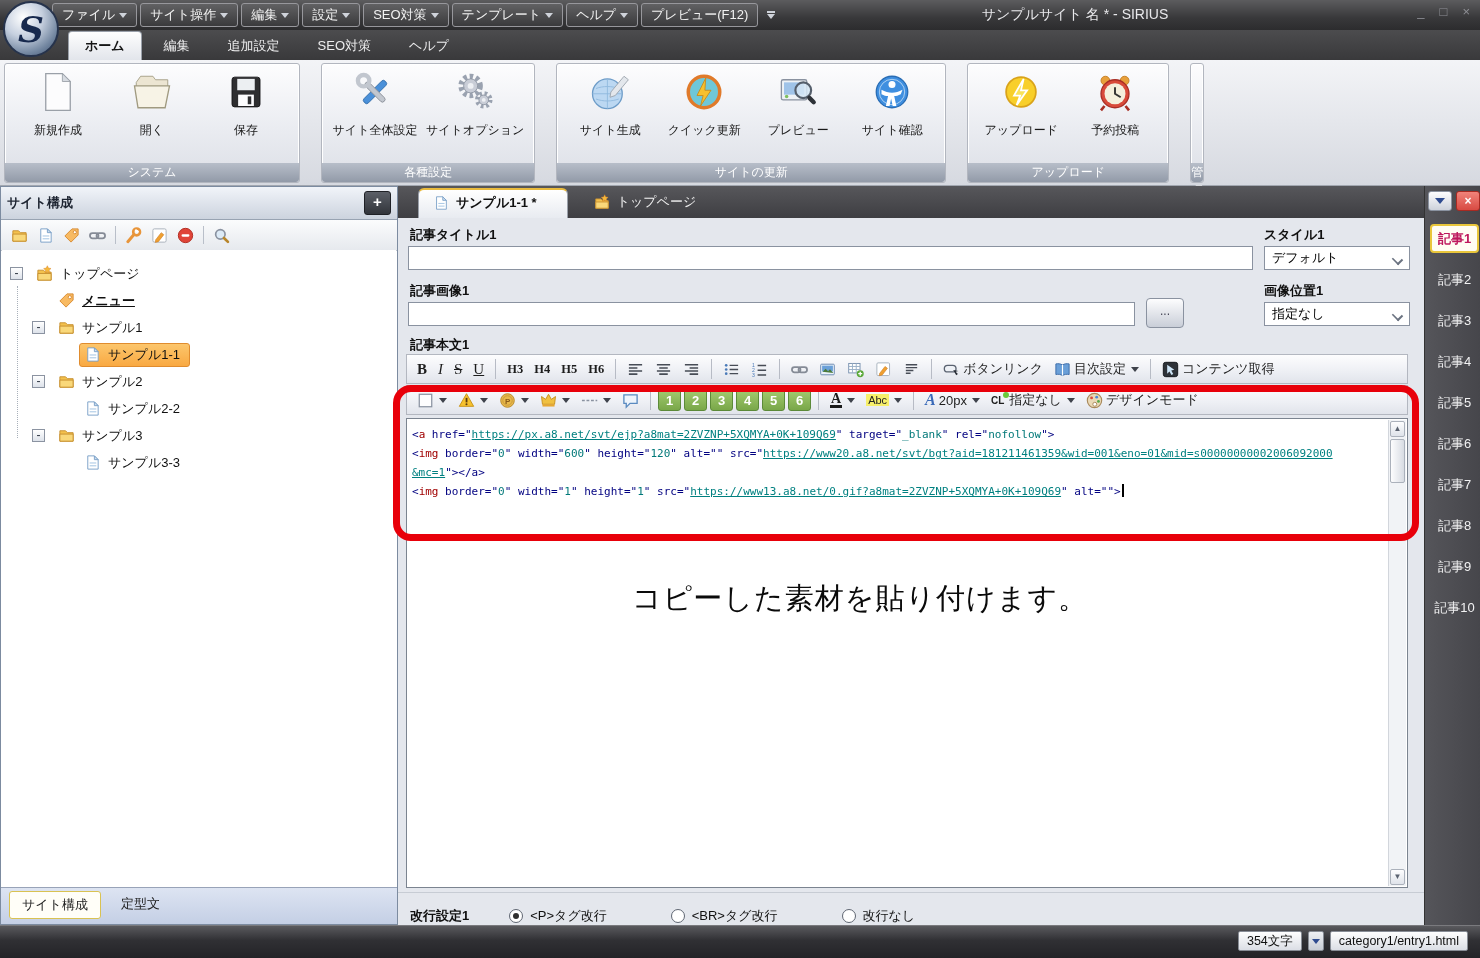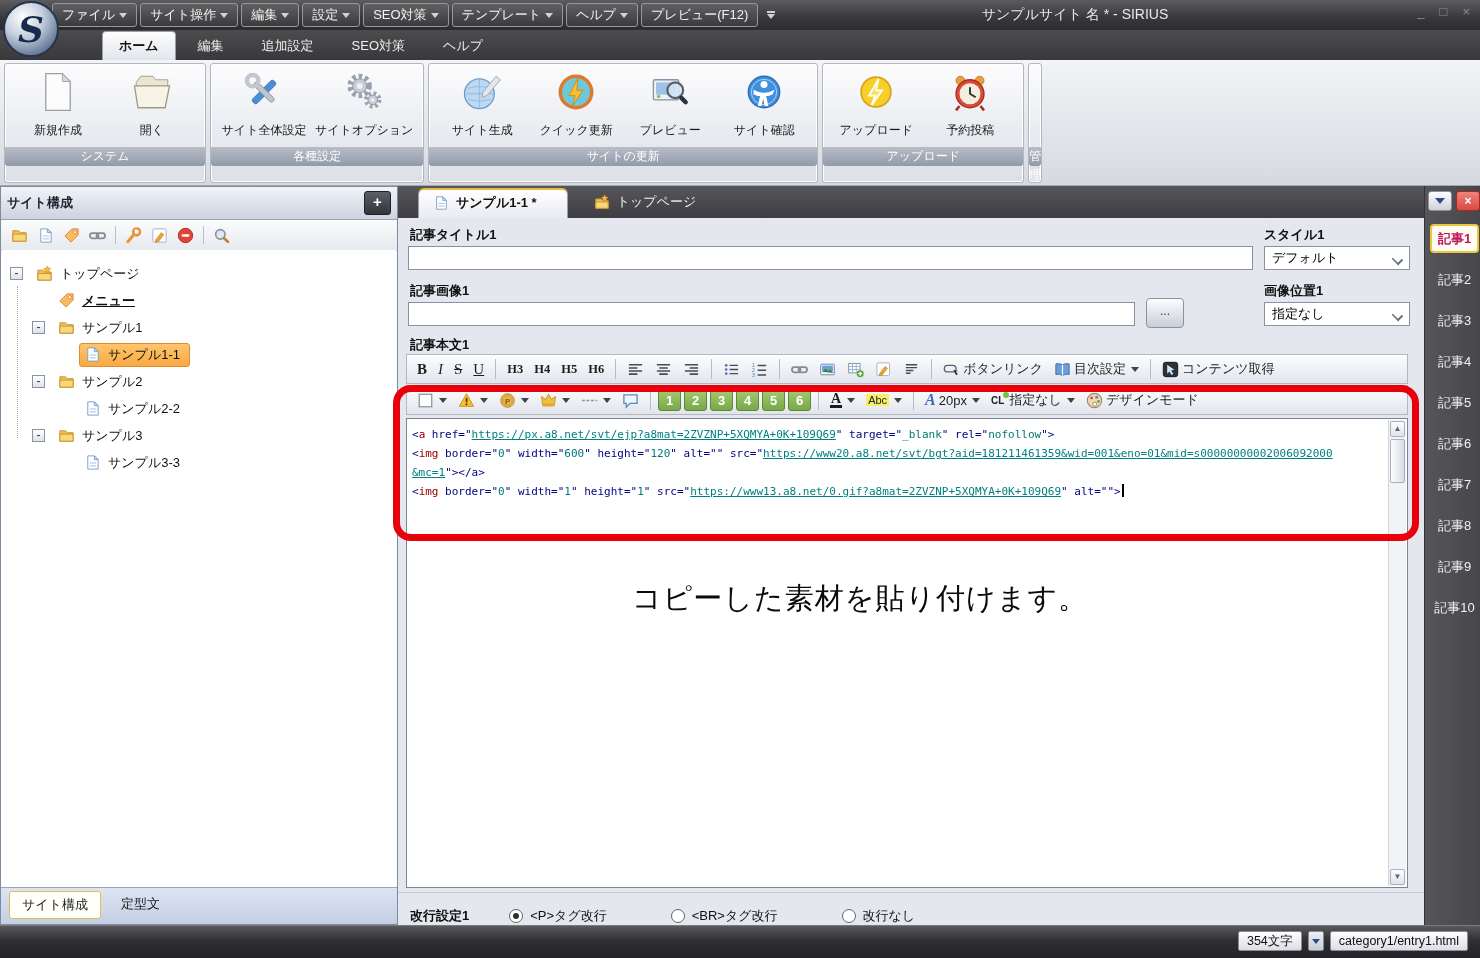--- a/index.html
+++ b/index.html
@@ -26,35 +26,35 @@
   .qa-collapse{display:inline-flex;flex-direction:column;align-items:center;padding:2px 6px;cursor:pointer}
   .qa-collapse::before{content:"";width:8px;height:2px;background:#cfd3da;margin-bottom:1px}
   .qa-collapse .caret{margin:0}
   .title-text{position:absolute;left:930px;top:6px;width:290px;text-align:center;color:#e9e9ec;font-size:14px}
   .win-controls{position:absolute;right:10px;top:4px;display:flex;gap:15px}
   .win-btn{color:#8f9096;font-size:13px;cursor:pointer}
 
   
   #ribbontabs{position:absolute;left:0;top:30px;width:1480px;height:30px;
     background:linear-gradient(#4c4c4e,#39393b)}
-  .rtabs{margin-left:102px;display:flex;gap:6px;height:30px;align-items:flex-end}
+  .rtabs{margin-left:68px;display:flex;gap:6px;height:30px;align-items:flex-end}
   .rtab{padding:5px 16px;color:#eeeeef;font-size:13px;cursor:pointer}
   .rtab.active{background:linear-gradient(#fefefe,#e2e5eb);color:#161616;font-weight:bold;
     border:1px solid #9aa0aa;border-bottom:none;border-radius:4px 4px 0 0}
 
   
   #ribbon{position:absolute;left:0;top:60px;width:1480px;height:126px;box-sizing:border-box;
     background:linear-gradient(#f3f4f7,#d6d9e0);border-bottom:1px solid #a2a7b0;
-    display:flex;align-items:flex-start;gap:4px;padding:3px 0 0 4px}
+    display:flex;align-items:flex-start;gap:21px;padding:3px 0 0 4px}
   .rgroup{position:relative;height:118px;border:1px solid #b2b6bf;border-radius:3px;
     background:linear-gradient(#fdfdfe,#eaecf1 55%,#dcdfe6);box-shadow:inset 0 0 0 1px #fff}
   .rgroup-items{display:flex;padding:7px 6px 0 6px}
   .ritem{display:flex;flex-direction:column;align-items:center;min-width:86px;padding:0 4px;cursor:pointer}
   .ritem-label{font-size:12px;color:#191919;margin-top:9px;white-space:nowrap}
-  .rgroup-title{position:absolute;left:0;right:0;bottom:16px;height:19px;border-radius:0 0 3px 3px;
+  .rgroup-title{position:absolute;left:0;right:0;bottom:0;height:19px;border-radius:0 0 3px 3px;
     background:linear-gradient(#b7bec9,#929aa8);color:#fff;font-size:12px;text-align:center;line-height:19px}
 
   
   #sidebar{position:absolute;left:0;top:186px;width:398px;height:739px;background:#fff;
     border:1px solid #7c8ba0;box-sizing:border-box}
   .sb-header{height:32px;background:linear-gradient(#f1f4f9,#ccd3de);border-bottom:1px solid #98a3b2;
     display:flex;align-items:center;padding:0 6px;font-size:13px;font-weight:bold;color:#1c2330}
   .sb-add{margin-left:auto;width:25px;height:22px;background:linear-gradient(#5b5f67,#32353b);
     border:1px solid #1f2126;border-radius:3px;color:#fff;text-align:center;line-height:20px;
     font-size:15px;cursor:pointer}
@@ -227,20 +227,31 @@
         </div>
         <div class="ritem">
           <span class="ic ic-lg">
             <svg viewBox="0 0 48 48">
               <path d="M6 13l5-7h14l3 4h14v8H6z" fill="#ece5d2" stroke="#a09a80"></path>
               <path d="M4 17h40l-5 25H8z" fill="#f7f3e6" stroke="#a09a80" stroke-width="1.5"></path>
             </svg>
           </span>
           <div class="ritem-label">開く</div>
         </div>
+        <div class="ritem">
+          <span class="ic ic-lg">
+            <svg viewBox="0 0 48 48">
+              <rect x="8" y="7" width="32" height="34" rx="3" fill="#2e2e30" stroke="#141416"></rect>
+              <rect x="14" y="9" width="20" height="13" fill="#eceff2"></rect>
+              <rect x="15" y="27" width="18" height="13" fill="#fdfdfe"></rect>
+              <rect x="26" y="29" width="4" height="9" fill="#2e2e30"></rect>
+            </svg>
+          </span>
+          <div class="ritem-label">保存</div>
+        </div>
       </div>
       <div class="rgroup-title">システム</div>
     </div>
     <div class="rgroup">
       <div class="rgroup-items">
         <div class="ritem">
           <span class="ic ic-lg">
             <svg viewBox="0 0 48 48">
               <rect x="20.5" y="7" width="7" height="34" rx="3" transform="rotate(45 24 24)" fill="#4a90d9" stroke="#2f6aa8"></rect>
               <rect x="21" y="9" width="6" height="30" rx="3" transform="rotate(-45 24 24)" fill="#c2c7cf" stroke="#8a9098"></rect>

